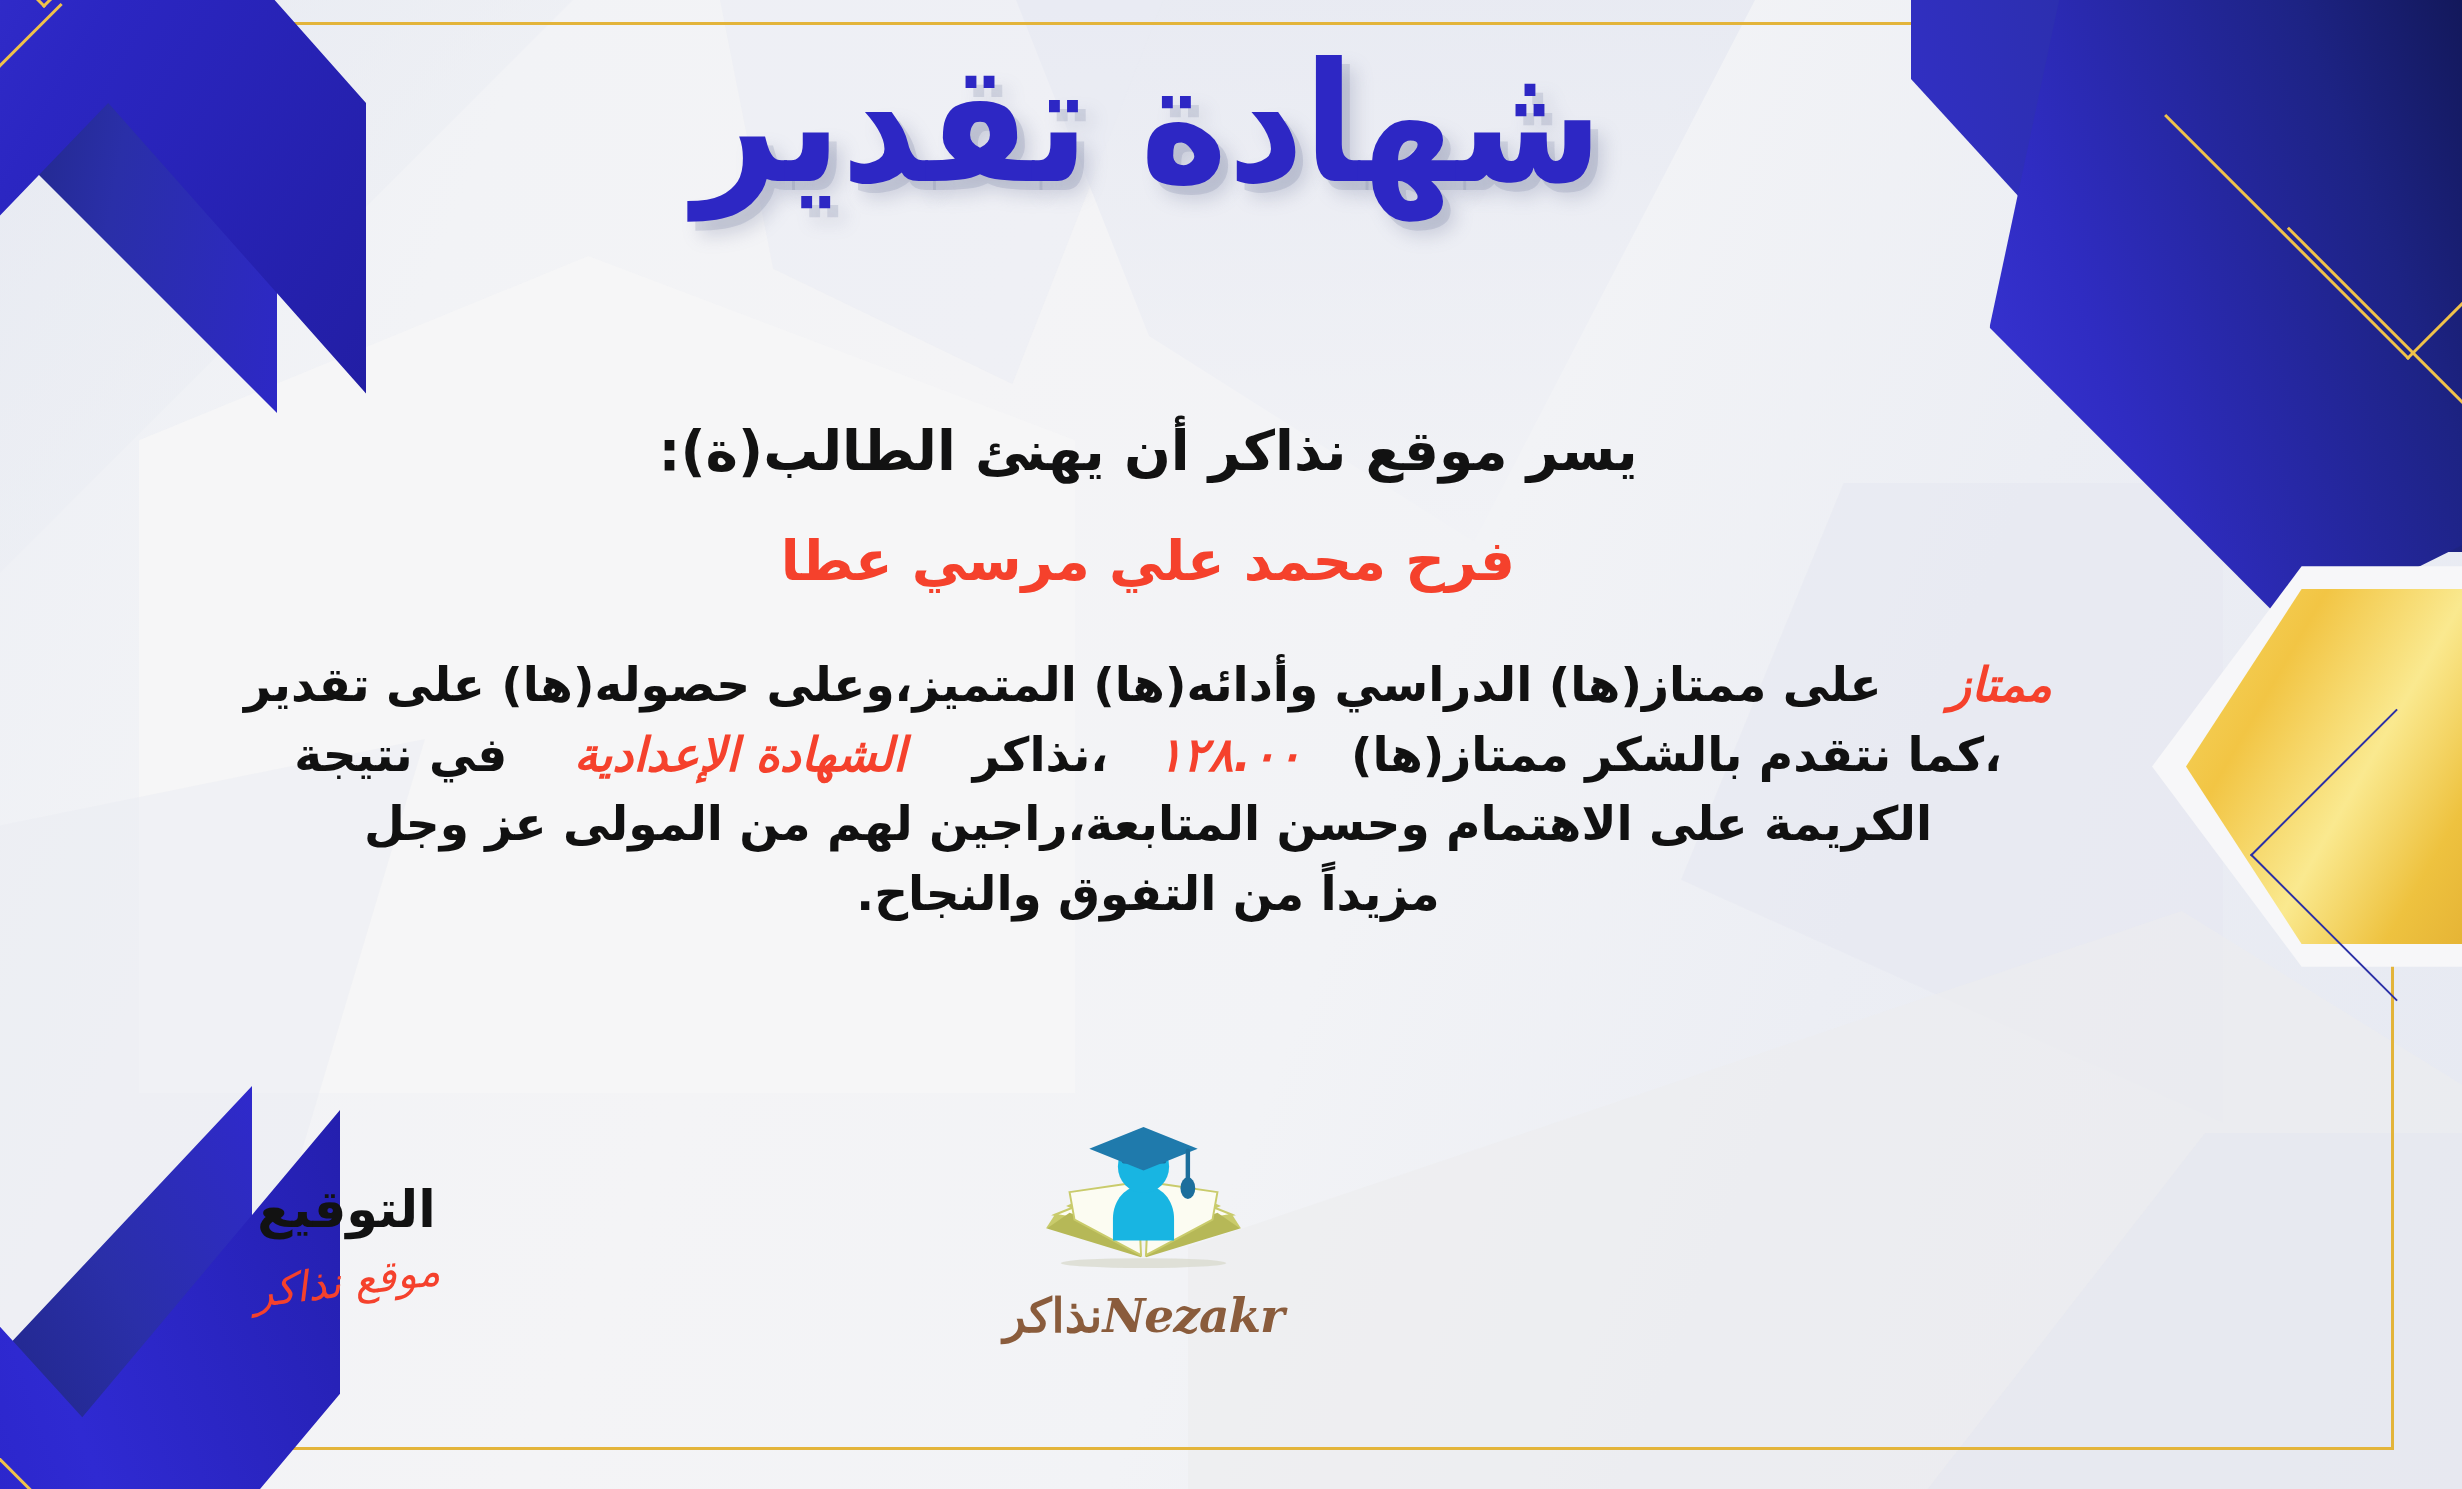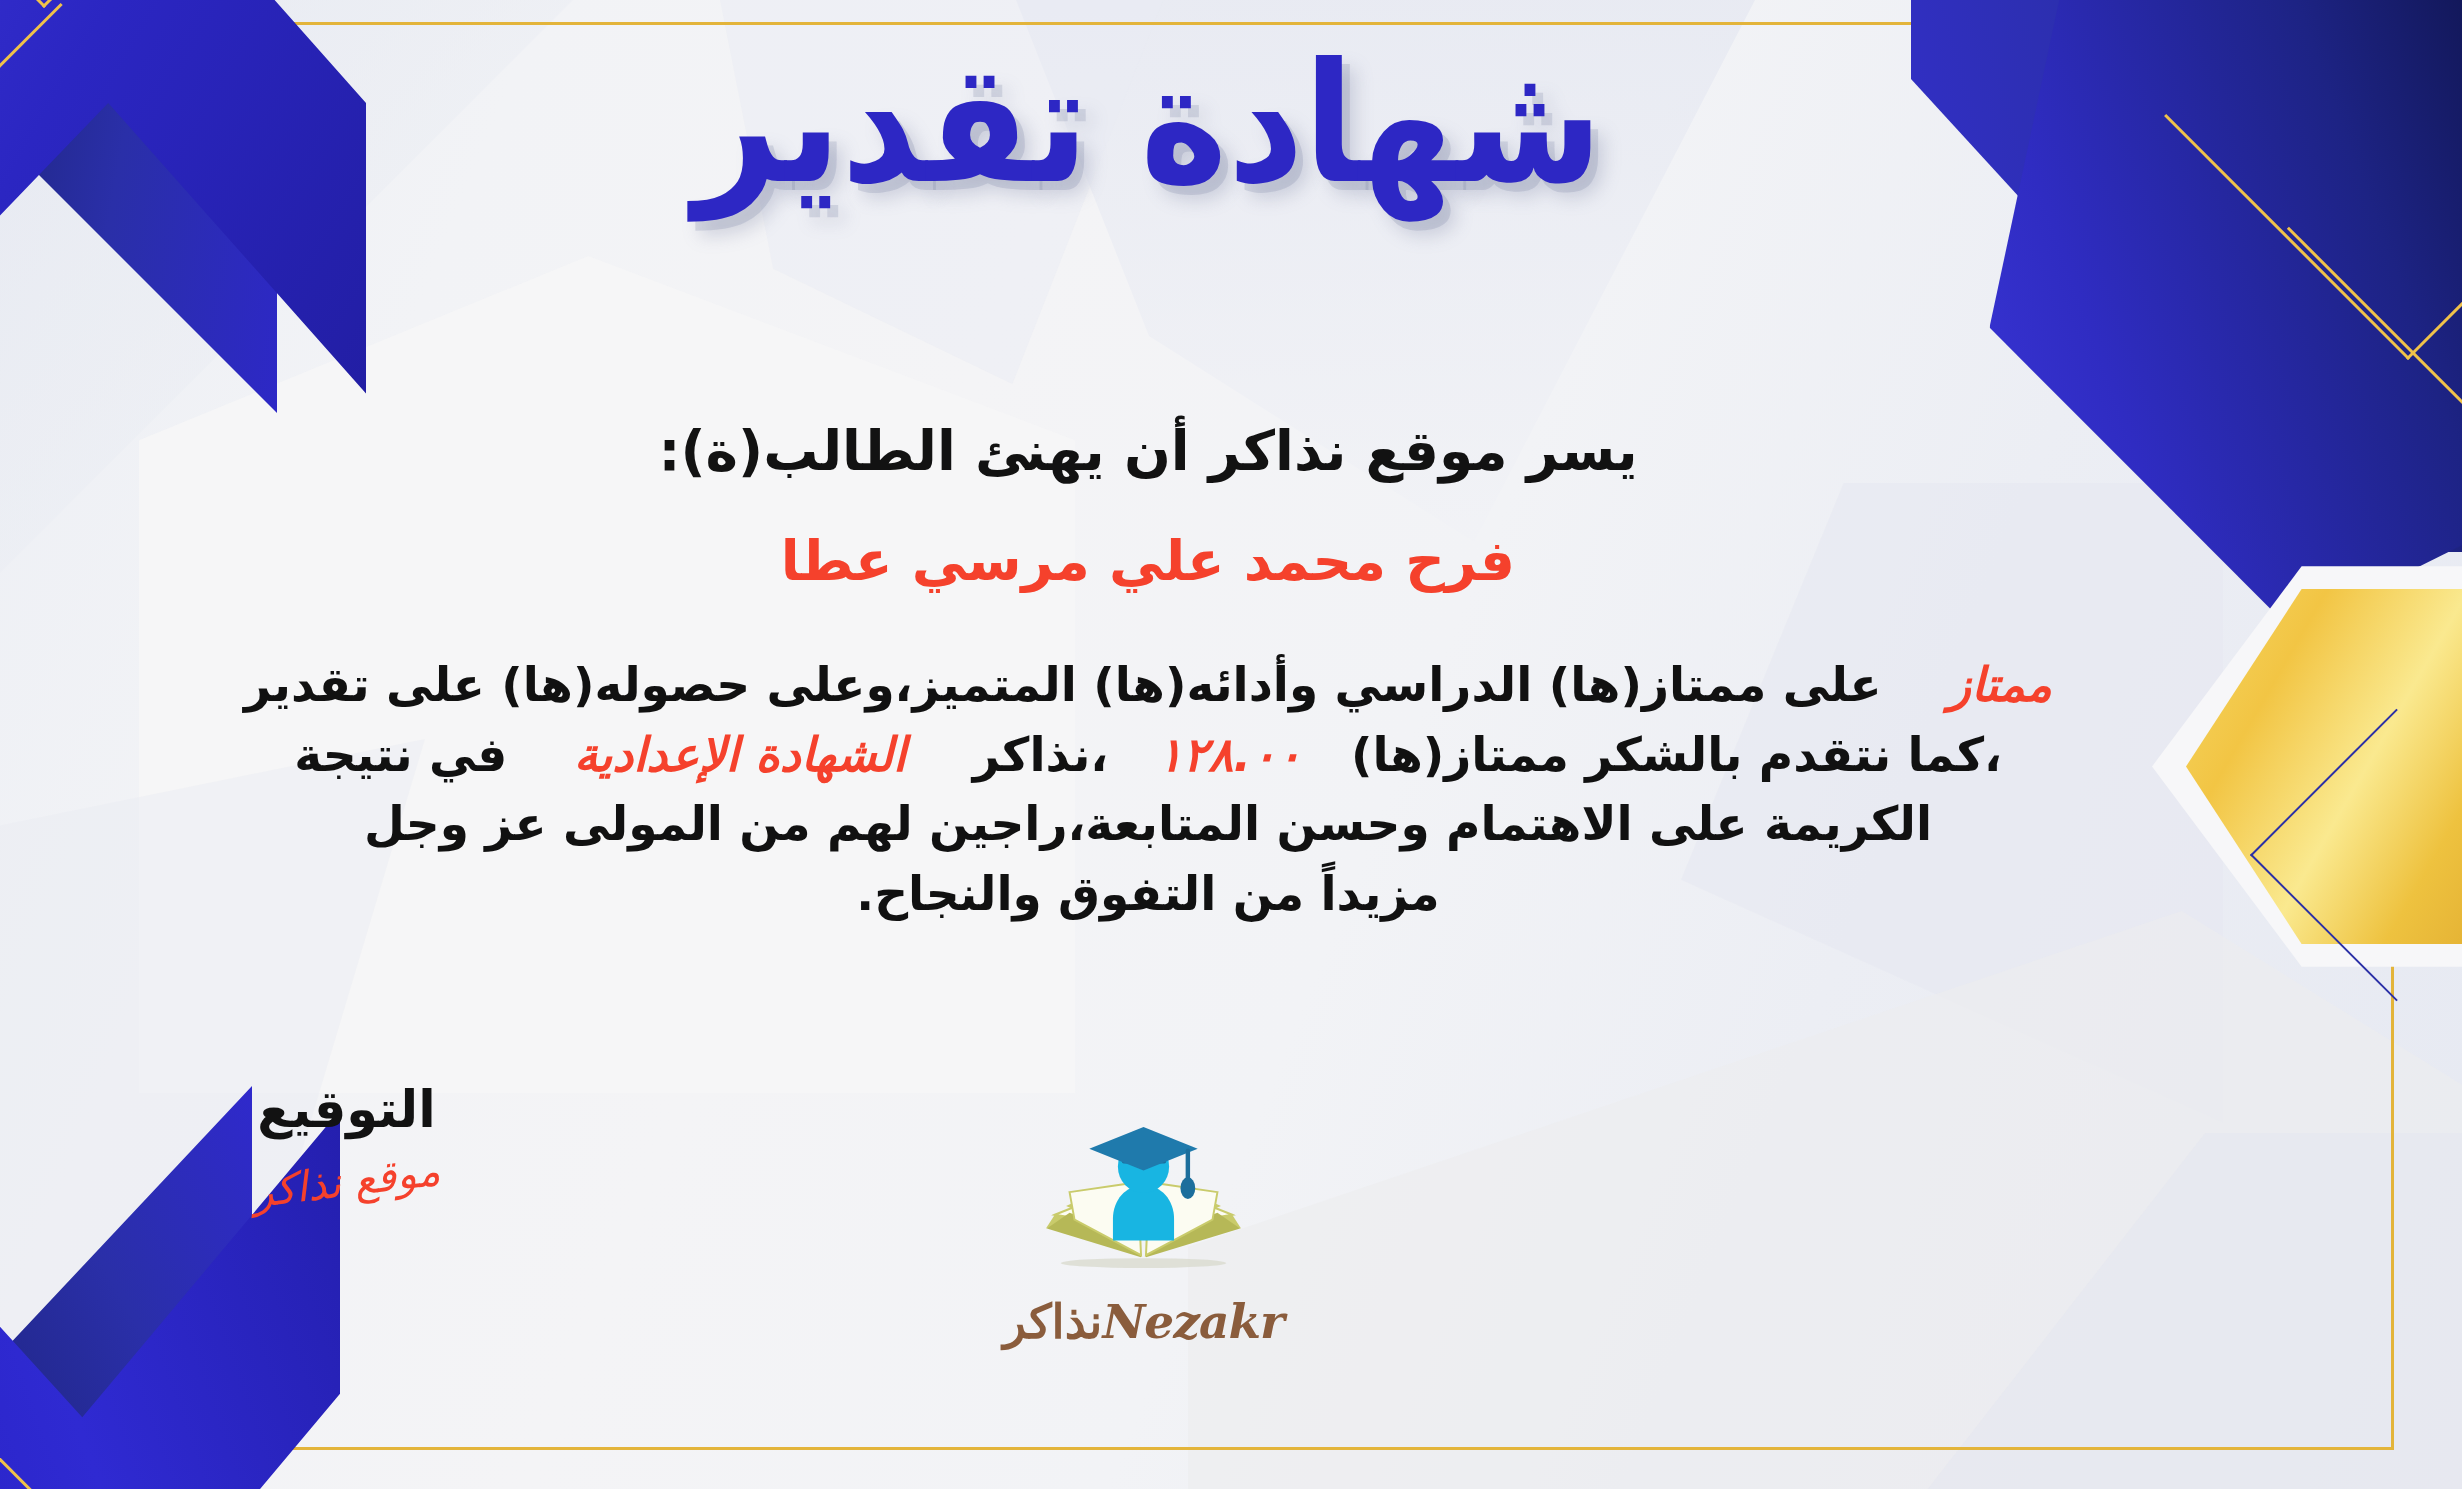--- a/index.html
+++ b/index.html
@@ -175,38 +175,38 @@
     text-align:center;
     font-size:47px;line-height:1.48;font-weight:600;color:#111;
   }
   .body-line{white-space:nowrap;}
   .hl{color:#f5412c;font-style:italic;}
   .sp{display:inline-block;width:34px;}
   .sp-sm{display:inline-block;width:16.7px;}
 
   
   .sig{
-    position:absolute;left:355px;top:1080px;width:315px;text-align:center;
+    position:absolute;left:355px;top:1180px;width:315px;text-align:center;
   }
   .sig-label{font-size:51px;font-weight:700;color:#121212;}
   .sig-mark{
     margin-top:17.7px;
     font-family:"DejaVu Serif","Liberation Serif",serif;
     font-size:42px;color:#f5412c;font-style:italic;
     transform:rotate(-7deg);display:inline-block;
     letter-spacing:1px;
   }
 
   
   .logo{
     position:absolute;left:1147px;top:1123px;width:325px;text-align:center;
   }
   .logo svg{display:block;margin:0 auto;}
   .logo-word{
-    margin-top:18px;
+    margin-top:12px;
     font-size:47px;font-weight:700;color:#8a5c3c;
     font-family:"DejaVu Serif","Liberation Serif",serif;
     letter-spacing:-1px;white-space:nowrap;
   }
   .logo-word .en{font-style:italic;}
 </style>
 </head>
 <body>
 
 <div class="cert">

